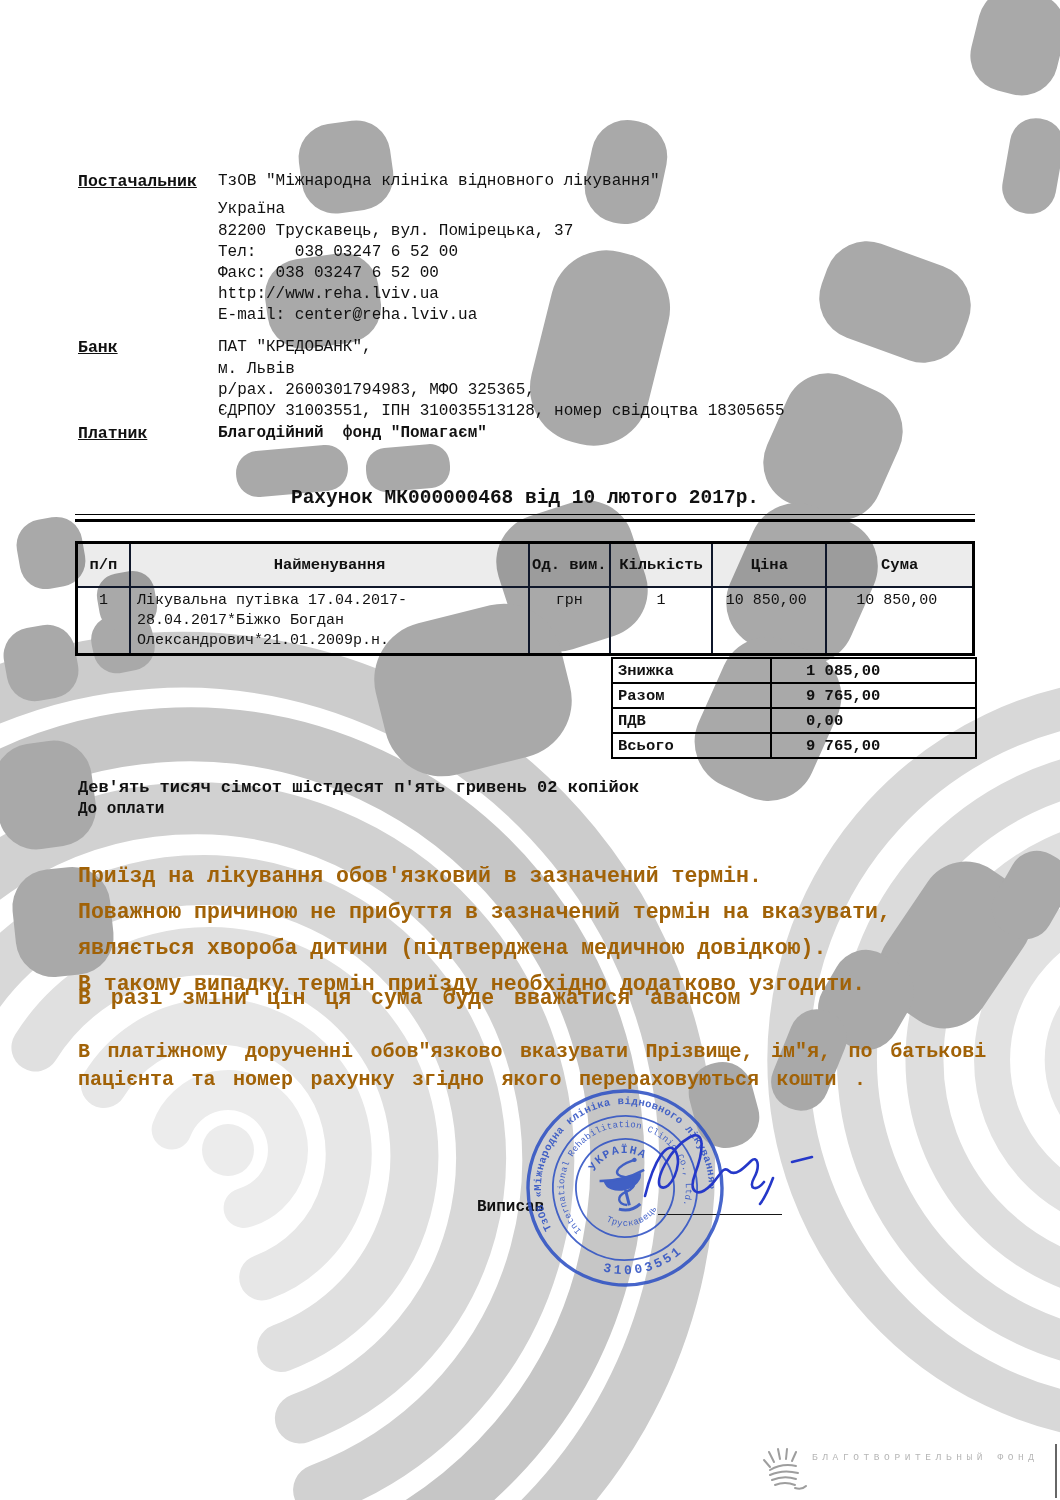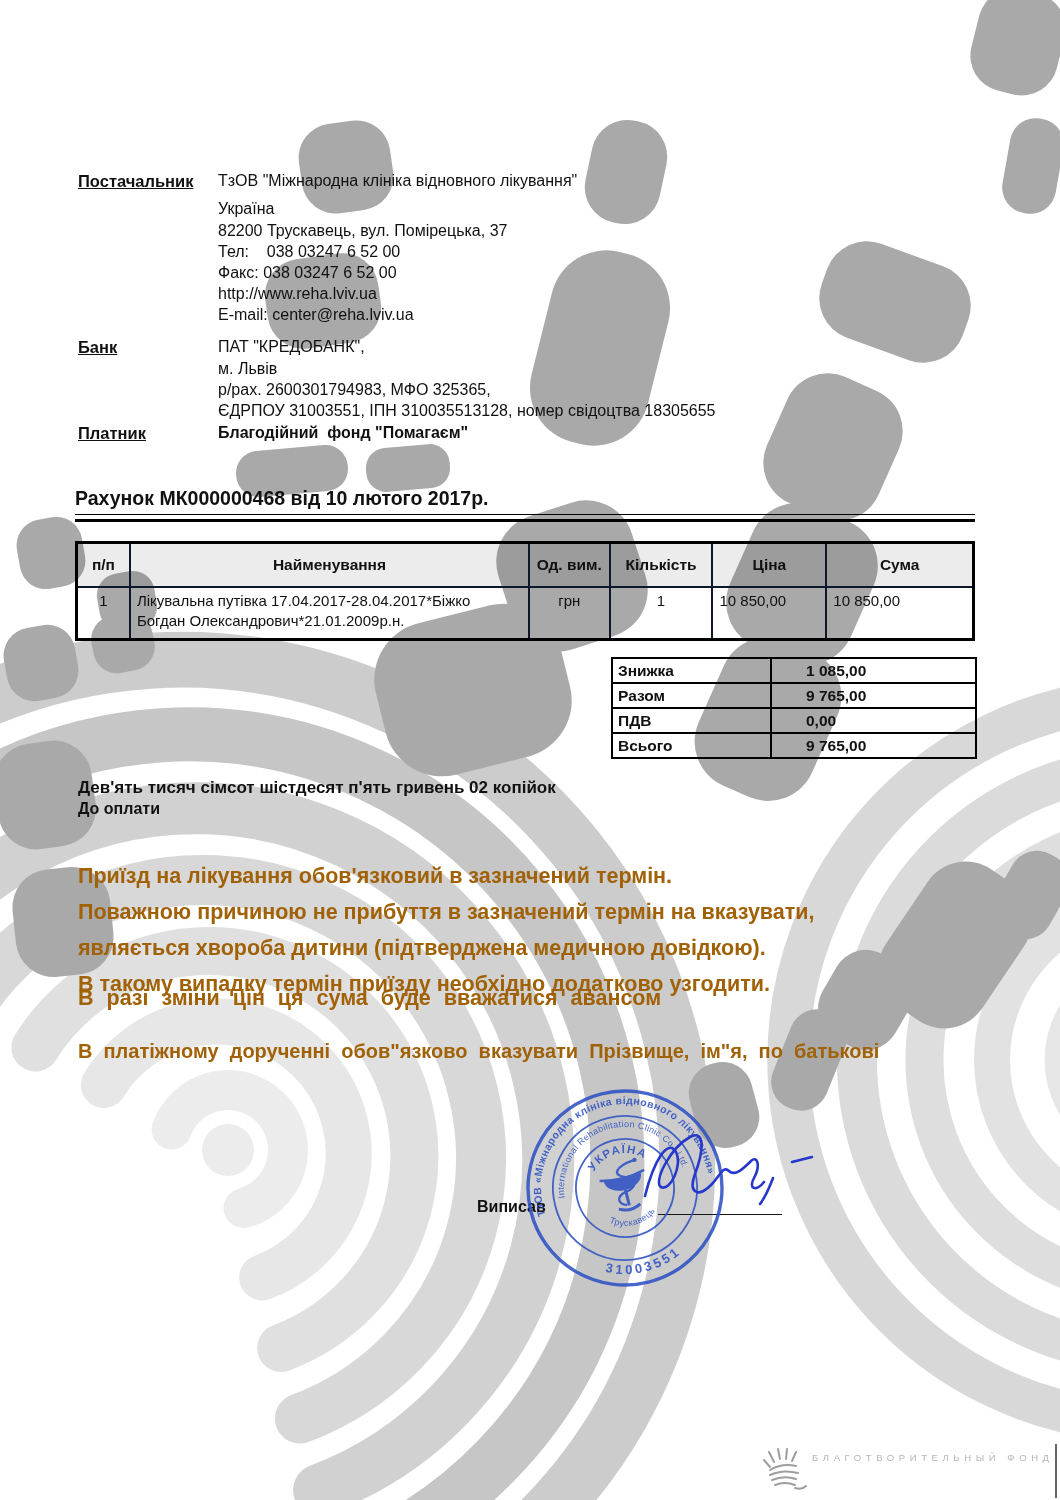--- a/index.html
+++ b/index.html
@@ -1,32 +1,32 @@
 <!DOCTYPE html>
 <html><head>
 <meta charset="utf-8">
 <style>
   html,body{margin:0;padding:0;background:#fff;}
   #page{position:relative;width:1060px;height:1500px;background:#fff;overflow:hidden;
-        font-family:Liberation Sans, sans-serif;color:#111;border-radius:9px;}
+        font-family:Liberation Mono, monospace;color:#111;border-radius:9px;}
   .abs{position:absolute;}
   svg{display:block;}
   .lbl{font-weight:bold;text-decoration:underline;font-size:16.5px;}
   .val{font-size:16px;white-space:pre;}
   .b{font-weight:bold;}
-  #title{left:75px;top:487px;width:900px;font-size:19.5px;font-weight:bold;}
+  #title{left:75px;top:487px;width:900px;text-align:center;font-size:19.5px;font-weight:bold;}
   #title-rule{left:75px;top:514px;width:900px;height:4px;border-top:1.5px solid #000;border-bottom:3px solid #000;}
   table{border-collapse:collapse;table-layout:fixed;}
   #items{left:75px;top:541px;width:900px;}
   #items th,#items td{border:2px solid #0f172a;}
   #items{border:3px solid #000;}
   #items th{background:rgba(0,0,0,0.075);font-size:15.5px;font-weight:bold;height:40px;text-align:center;}
   #items td{font-size:15px;vertical-align:top;padding:3px 6px;height:44px;line-height:1.32;}
   #items td.c{text-align:center;}
-  #items td.r{padding-right:12px;}
+  #items td.r{text-align:center;padding-right:12px;}
   #summary{left:611px;top:657px;width:364px;}
   #summary td{border:2px solid #000;font-weight:bold;font-size:15.5px;height:23px;padding:0;}
   #summary{border:2.5px solid #000;}
   #summary td.sl{padding-left:5px;}
   #summary td.sv{text-align:left;padding-left:34px;}
   .para{font-weight:bold;color:#a16207;}
   #pay-label{left:78px;top:756px;font-size:16px;font-weight:bold;margin-top:44px;}
   #pay-words{left:78px;top:778px;font-size:17px;font-weight:bold;}
   #block1{left:78px;top:858px;font-size:21.5px;line-height:36px;}
   #block2{left:78px;top:986px;font-size:21.5px;word-spacing:7px;}
@@ -172,20 +172,21 @@
 
   <div class="abs para" id="block1">
     <div>Приїзд на лікування обов'язковий в зазначений термін.</div>
     <div>Поважною причиною не прибуття в зазначений термін на вказувати,</div>
     <div>являється хвороба дитини (підтверджена медичною довідкою).</div>
     <div>В такому випадку термін приїзду необхідно додатково узгодити.</div>
   </div>
   <div class="abs para" id="block2">В разі зміни цін ця сума буде вважатися авансом</div>
   <div class="abs para" id="block3">
     <div>В платіжному дорученні обов"язково вказувати Прізвище, ім"я, по батькові</div>
+    <div>пацієнта та номер рахунку згідно якого перераховуються кошти .</div>
   </div>
 
   <div class="abs" id="issued">Виписав</div>
   <div class="abs" id="sig-line"></div>
 
   <svg class="abs" style="left:515px;top:1078px;opacity:.88" width="220" height="220" viewBox="0 0 220 220">
     <defs>
       <path id="ring1" d="M 37.25 152 A 84 84 0 1 1 182.75 152"></path>
       <path id="ring2" d="M 57.2 140.5 A 61 61 0 1 1 162.8 140.5"></path>
       <path id="ringcode" d="M 54.7 175.9 A 86 86 0 0 0 165.3 175.9"></path>

